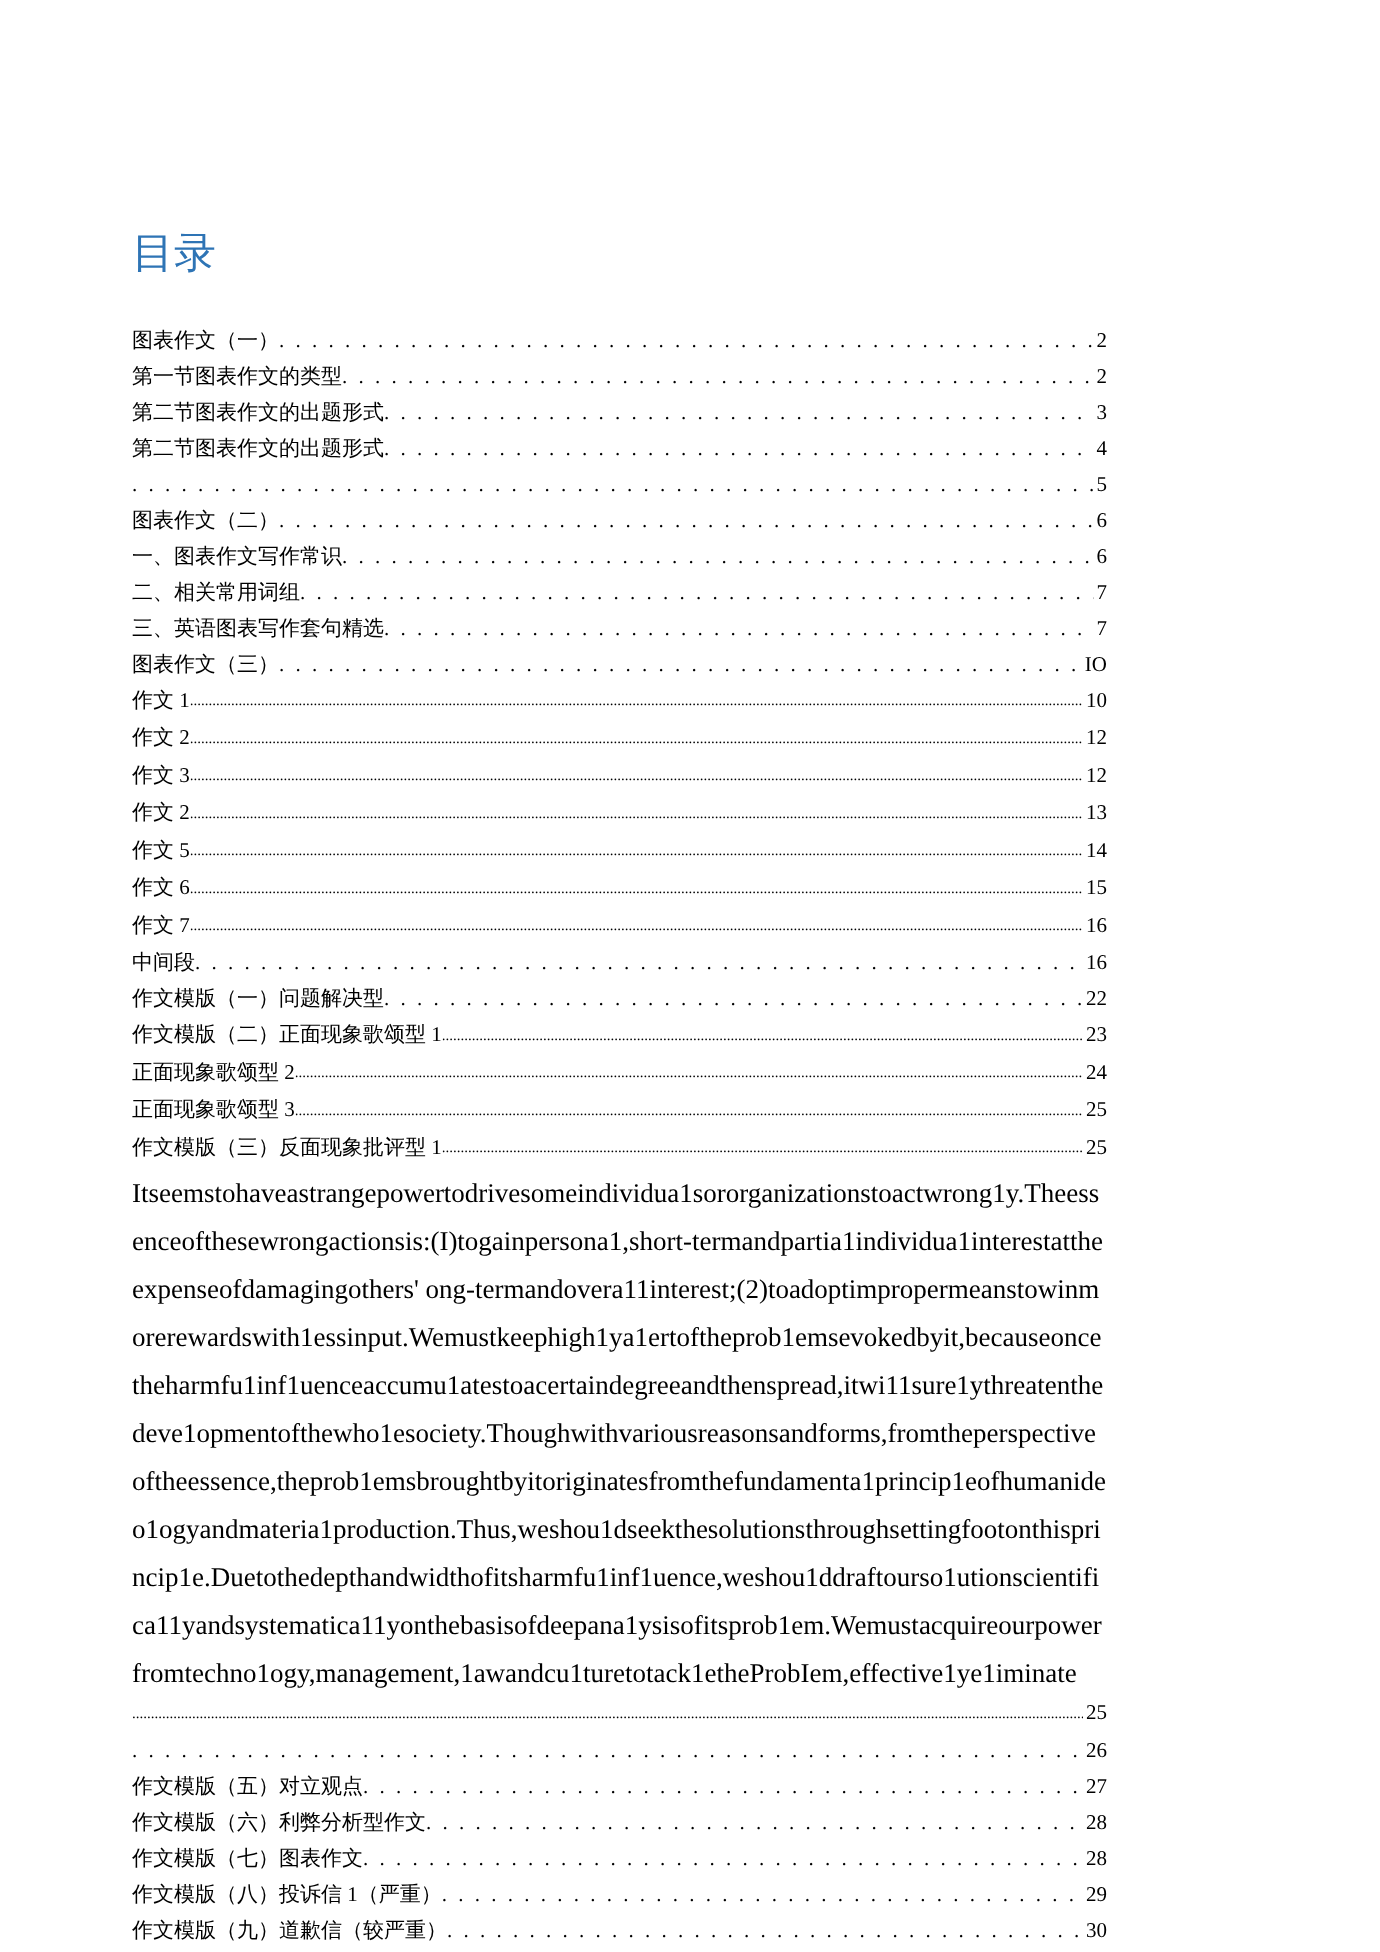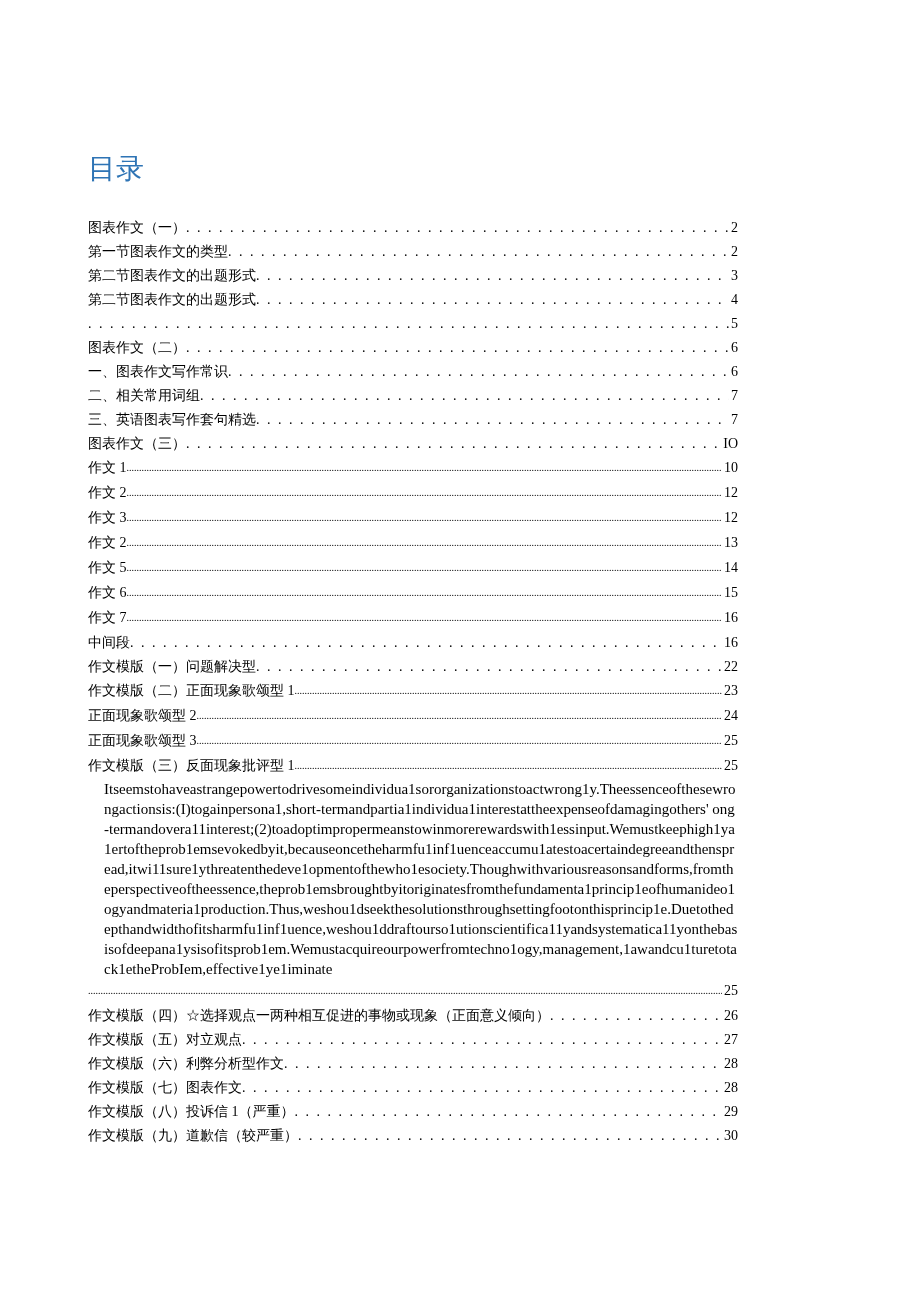--- a/index.html
+++ b/index.html
@@ -45,24 +45,23 @@
   letter-spacing: 0px;
   font-size: 10px;
   position: relative;
   top: -1px;
 }
 .toc-line .pg {
   flex: 0 0 auto;
   margin-left: 2px;
 }
 .body-text {
-  font-size: 15px;
-  line-height: 20px;
+  font-size: 18px;
+  line-height: 32px;
   word-break: break-all;
-  margin-left: 16px;
 }
 </style>
 </head>
 <body>
 
 <div class="page">
 
   <h1 class="title">目录</h1>
 
   <div id="toc-top">
@@ -184,21 +183,20 @@
 
   <div class="body-text">Itseemstohaveastrangepowertodrivesomeindividua1sororganizationstoactwrong1y.Theessenceofthesewrongactionsis:(I)togainpersona1,short-termandpartia1individua1interestattheexpenseofdamagingothers' ong-termandovera11interest;(2)toadoptimpropermeanstowinmorerewardswith1essinput.Wemustkeephigh1ya1ertoftheprob1emsevokedbyit,becauseoncetheharmfu1inf1uenceaccumu1atestoacertaindegreeandthenspread,itwi11sure1ythreatenthedeve1opmentofthewho1esociety.Thoughwithvariousreasonsandforms,fromtheperspectiveoftheessence,theprob1emsbroughtbyitoriginatesfromthefundamenta1princip1eofhumanideo1ogyandmateria1production.Thus,weshou1dseekthesolutionsthroughsettingfootonthisprincip1e.Duetothedepthandwidthofitsharmfu1inf1uence,weshou1ddraftourso1utionscientifica11yandsystematica11yonthebasisofdeepana1ysisofitsprob1em.Wemustacquireourpowerfromtechno1ogy,management,1awandcu1turetotack1etheProbIem,effective1ye1iminate</div>
 
   <div class="toc-line">
     <span class="dots thin">................................................................................................................................................................................................................................................................................................................................................................................................................</span>
     <span class="pg">25</span>
   </div>
 
   <div id="toc-bottom">
       <div class="toc-line">
-        <span class="label">作文模版（四）☆选择观点一两种相互促进的事物或现象（正面意义倾向） </span>
         <span class="dots">. . . . . . . . . . . . . . . . . . . . . . . . . . . . . . . . . . . . . . . . . . . . . . . . . . . . . . . . . . . . . . . . . . . . . . . . . . . . . . . . . . . . . . . . . . . . . . . . . . . . . . . . . . . . . . . . . . . . . . . . </span>
         <span class="pg">26</span>
       </div>
       <div class="toc-line">
         <span class="label">作文模版（五）对立观点 </span>
         <span class="dots">. . . . . . . . . . . . . . . . . . . . . . . . . . . . . . . . . . . . . . . . . . . . . . . . . . . . . . . . . . . . . . . . . . . . . . . . . . . . . . . . . . . . . . . . . . . . . . . . . . . . . . . . . . . . . . . . . . . . . . . . </span>
         <span class="pg">27</span>
       </div>
       <div class="toc-line">
         <span class="label">作文模版（六）利弊分析型作文 </span>

